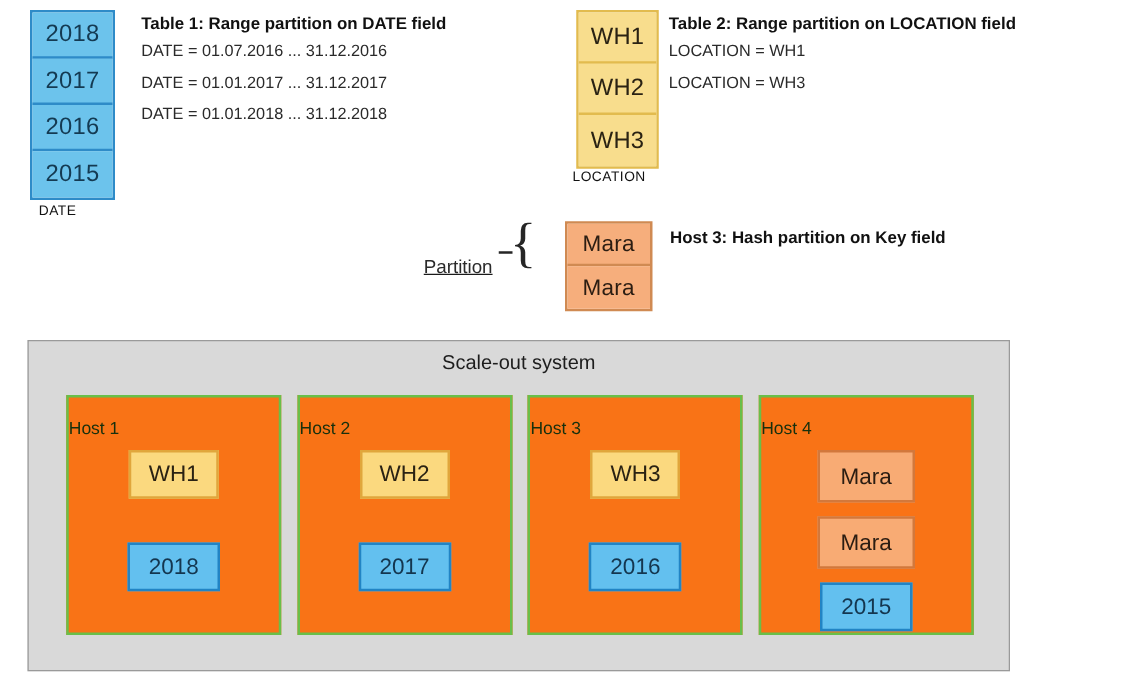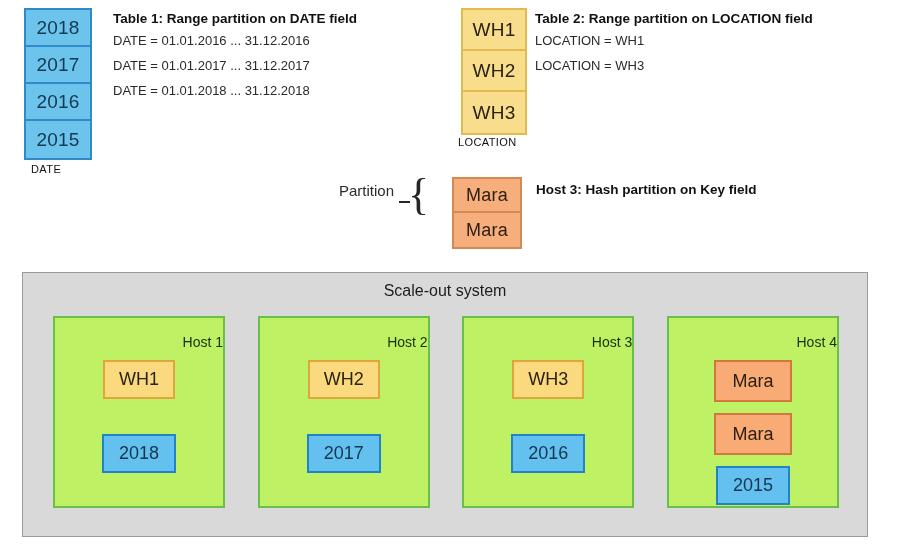--- a/index.html
+++ b/index.html
@@ -108,21 +108,22 @@
   .legend-1 { left: 113px; top: 10px; }
   .legend-2 { left: 535px; top: 10px; }
   .legend-3 { left: 536px; top: 181px; }
 
   
   .partition-group {
     position: absolute;
     left: 339px;
     top: 182px;
     display: flex;
-    align-items: flex-start;
+    align-items: flex-end;
+    text-decoration: underline;
   }
   .partition-label {
     font-size: 15px;
     color: #2a2a2a;
     white-space: nowrap;
   }
   .brace-wrap {
     position: relative;
     width: 26px;
     height: 40px;
@@ -144,21 +145,21 @@
     line-height: 44px;
     color: #262626;
     font-family: "Liberation Serif", serif;
   }
 
   
   .scaleout {
     position: absolute;
     left: 22px;
     top: 272px;
-    width: 846px;
+    width: 786px;
     height: 265px;
     box-sizing: border-box;
     background: #d9d9d9;
     border: 1px solid #9a9a9a;
   }
   .scaleout-title {
     position: absolute;
     top: 9px;
     left: 0;
     width: 100%;
@@ -172,26 +173,26 @@
     left: 30px;
     top: 43px;
     right: 28px;
     bottom: 28px;
     display: flex;
     justify-content: space-between;
   }
   .host {
     box-sizing: border-box;
     width: 172px;
-    background: #bef264;
+    background: #f97316;
     border: 2px solid #69bf49;
     position: relative;
     display: flex;
     flex-direction: column;
-    align-items: flex-end;
+    align-items: flex-start;
   }
   .host-title {
     font-size: 14px;
     color: #17300d;
     margin-top: 16px;
   }
   .host-slots {
     margin-top: 10px;
     display: flex;
     flex-direction: column;
@@ -238,21 +239,21 @@
 <div class="stack date-stack">
   <div class="stack-cell">2018</div>
   <div class="stack-cell">2017</div>
   <div class="stack-cell">2016</div>
   <div class="stack-cell">2015</div>
 </div>
 <div class="stack-caption caption-date">DATE</div>
 
 <div class="legend legend-1">
   <div class="legend-title">Table 1: Range partition on DATE field</div>
-  <div class="legend-line">DATE = 01.01.2016  ...  31.12.2016</div>
+  <div class="legend-line">DATE = 01.07.2016  ...  31.12.2016</div>
   <div class="legend-line">DATE = 01.01.2017  ...  31.12.2017</div>
   <div class="legend-line">DATE = 01.01.2018  ...  31.12.2018</div>
 </div>
 
 <div class="stack loc-stack">
   <div class="stack-cell">WH1</div>
   <div class="stack-cell">WH2</div>
   <div class="stack-cell">WH3</div>
 </div>
 <div class="stack-caption caption-location">LOCATION</div>

